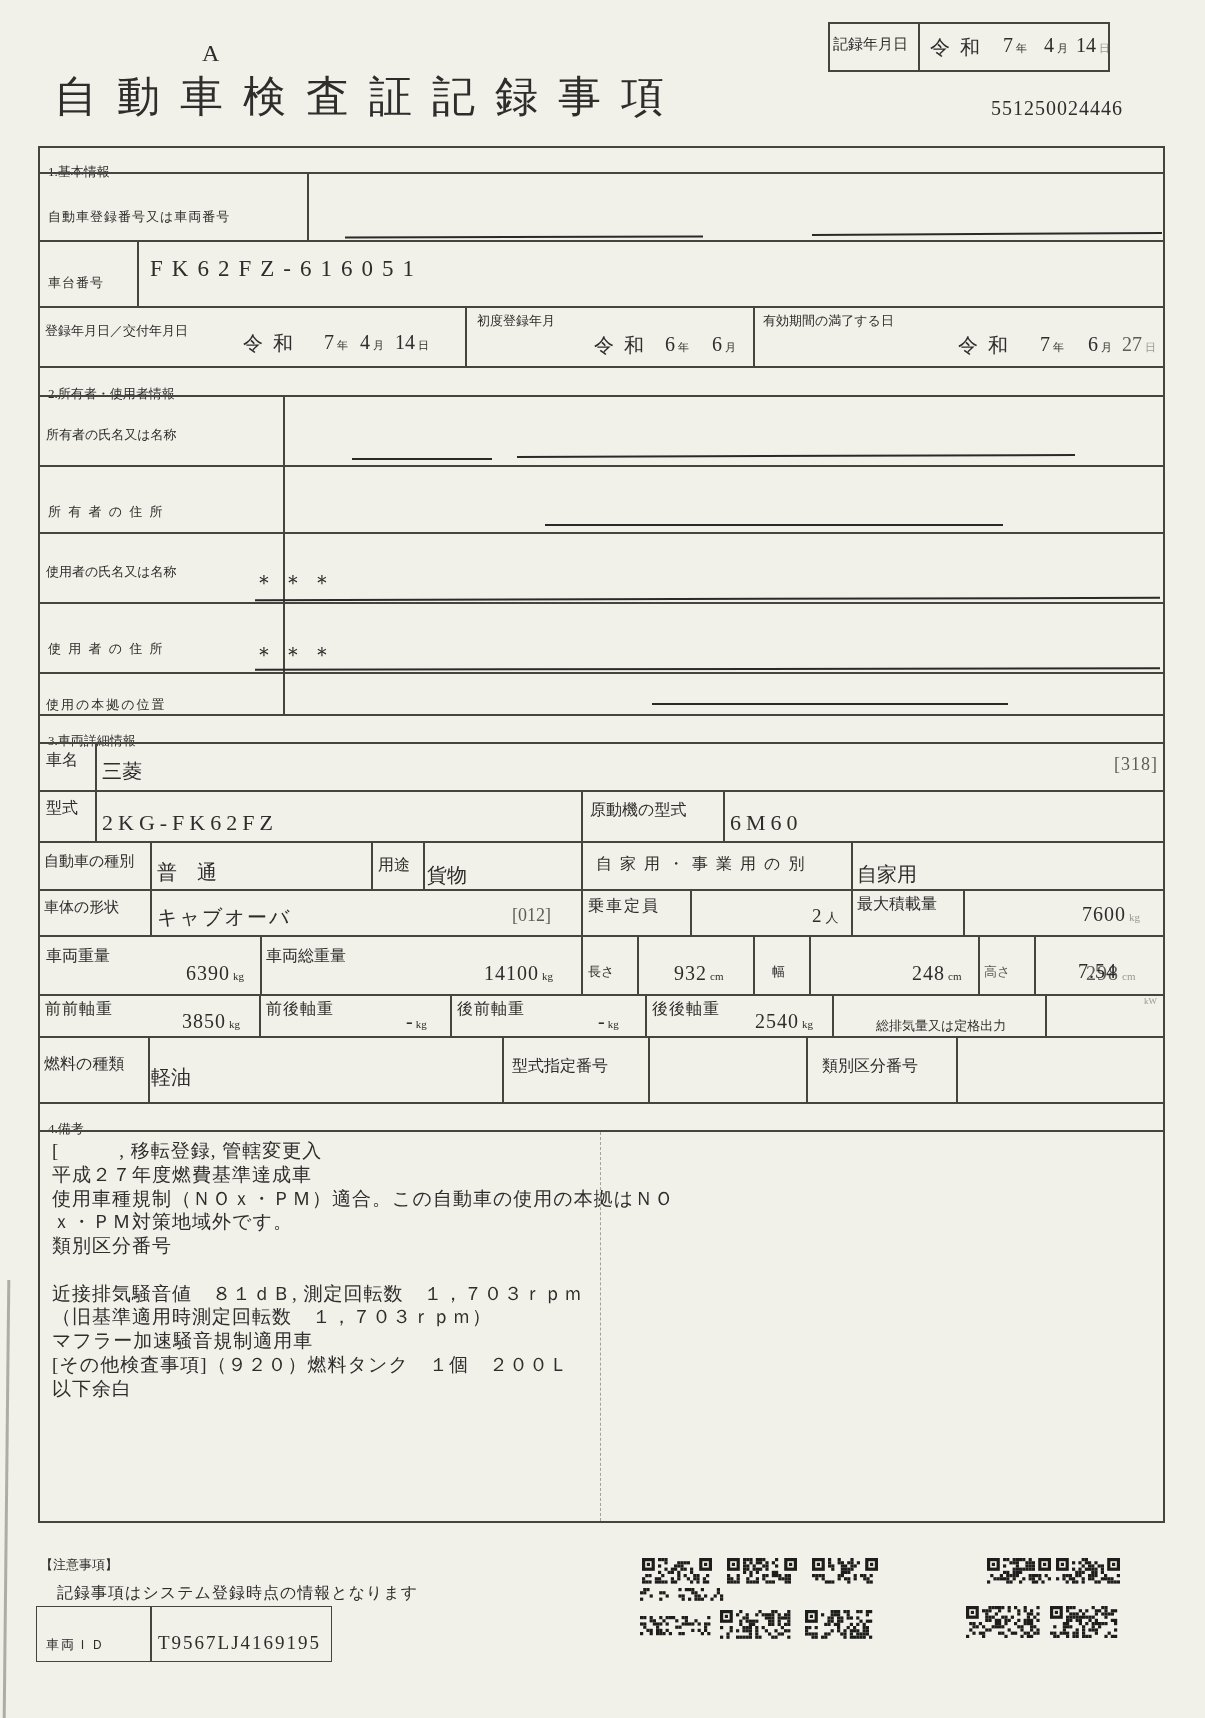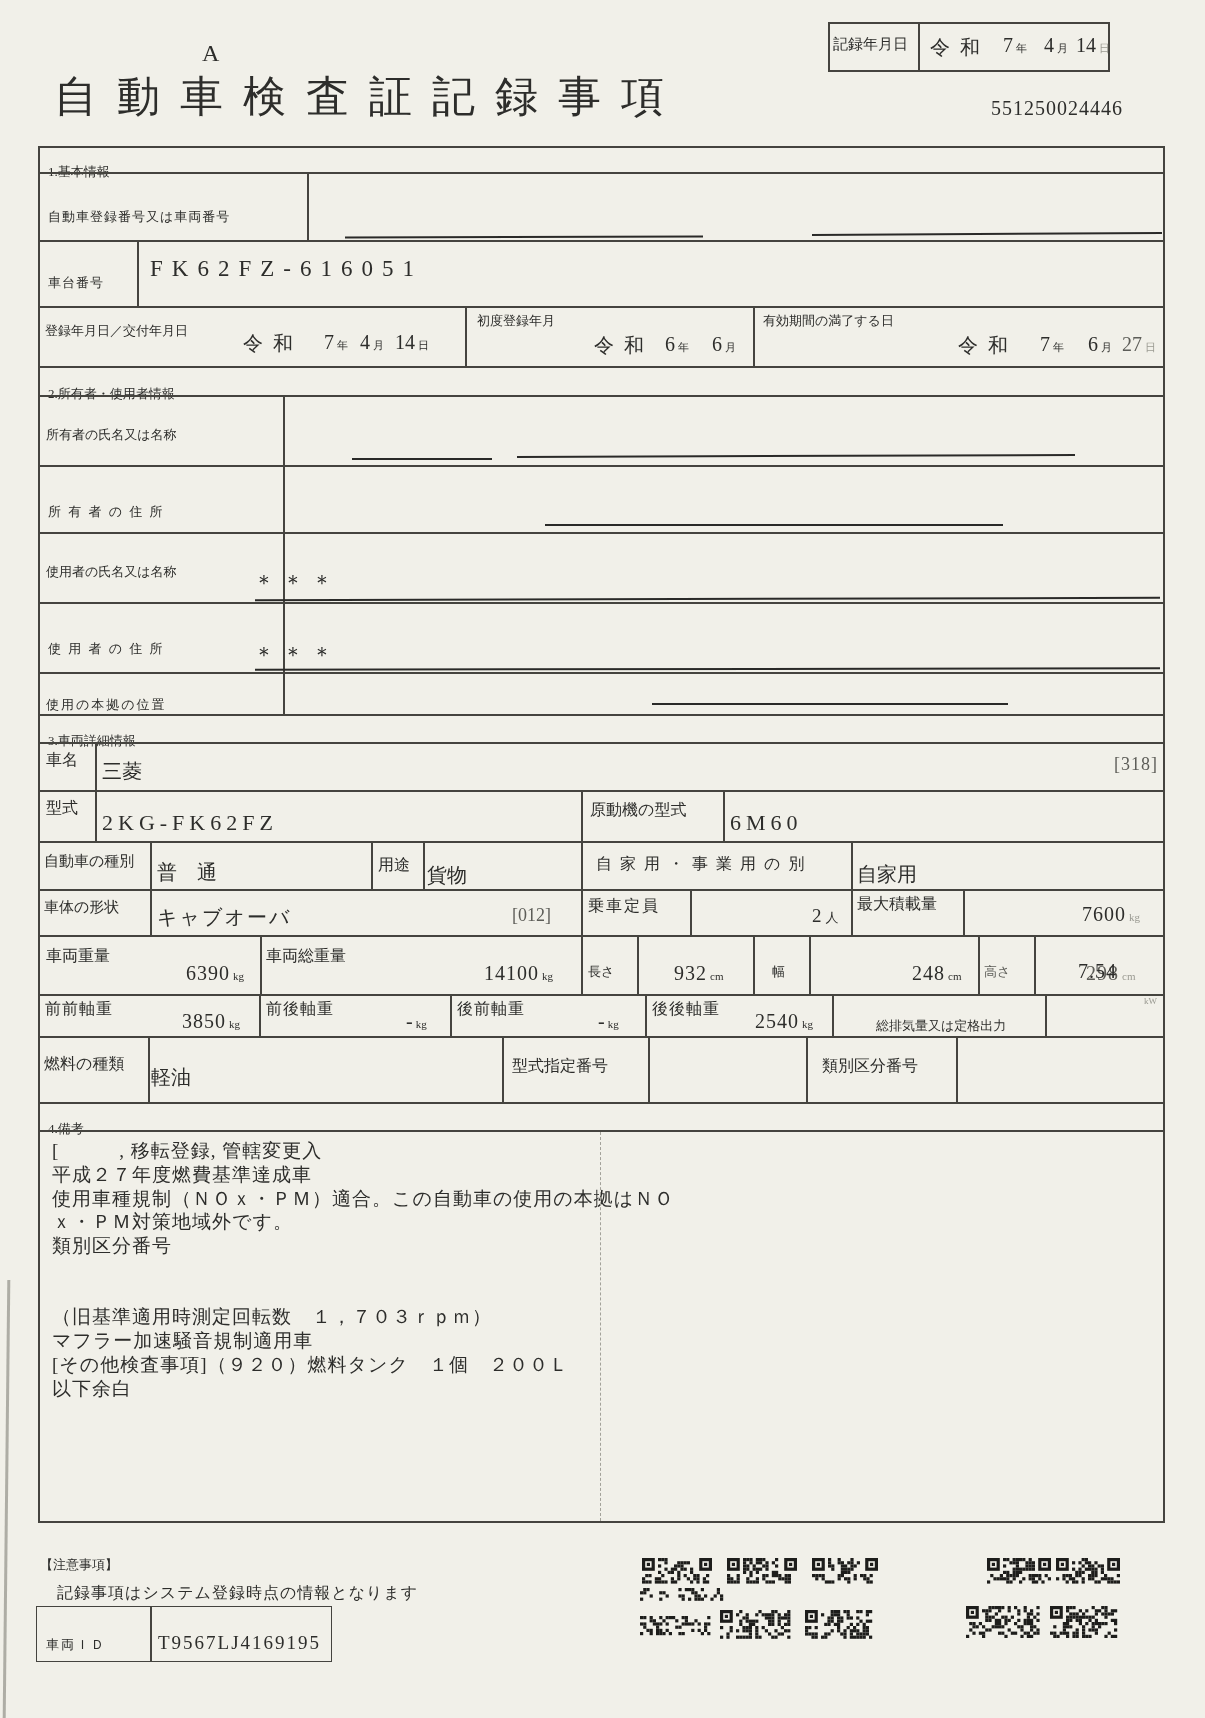--- a/index.html
+++ b/index.html
@@ -143,20 +143,21 @@
   <div class="t f20" style="left:151px;top:1066px">軽油</div>
   <div class="t f16" style="left:512px;top:1057px">型式指定番号</div>
   <div class="t f16" style="left:822px;top:1057px">類別区分番号</div>
 
   <div class="t f17" style="left:48px;top:1106px">4.備考</div>
   <div class="rline" style="top:1138px">[　　　, 移転登録, 管轄変更入</div>
   <div class="rline" style="top:1162px">平成２７年度燃費基準達成車</div>
   <div class="rline" style="top:1186px">使用車種規制（ＮＯｘ・ＰＭ）適合。この自動車の使用の本拠はＮＯ</div>
   <div class="rline" style="top:1209px">ｘ・ＰＭ対策地域外です。</div>
   <div class="rline" style="top:1233px">類別区分番号</div>
+  <div class="rline" style="top:1281px">近接排気騒音値　８１ｄＢ, 測定回転数　１，７０３ｒｐｍ</div>
   <div class="rline" style="top:1304px">（旧基準適用時測定回転数　１，７０３ｒｐｍ）</div>
   <div class="rline" style="top:1328px">マフラー加速騒音規制適用車</div>
   <div class="rline" style="top:1352px">[その他検査事項]（９２０）燃料タンク　１個　２００Ｌ</div>
   <div class="rline" style="top:1376px">以下余白</div>
   <div class="dash" style="left:600px;top:1132px;height:389px"></div>
 
   <div class="t f17" style="left:40px;top:1542px">【注意事項】</div>
   <div class="t f16 ls1" style="left:57px;top:1584px">記録事項はシステム登録時点の情報となります</div>
 
   <div class="box" style="left:36px;top:1606px;width:294px;height:54px;border-width:1.5px"></div>

